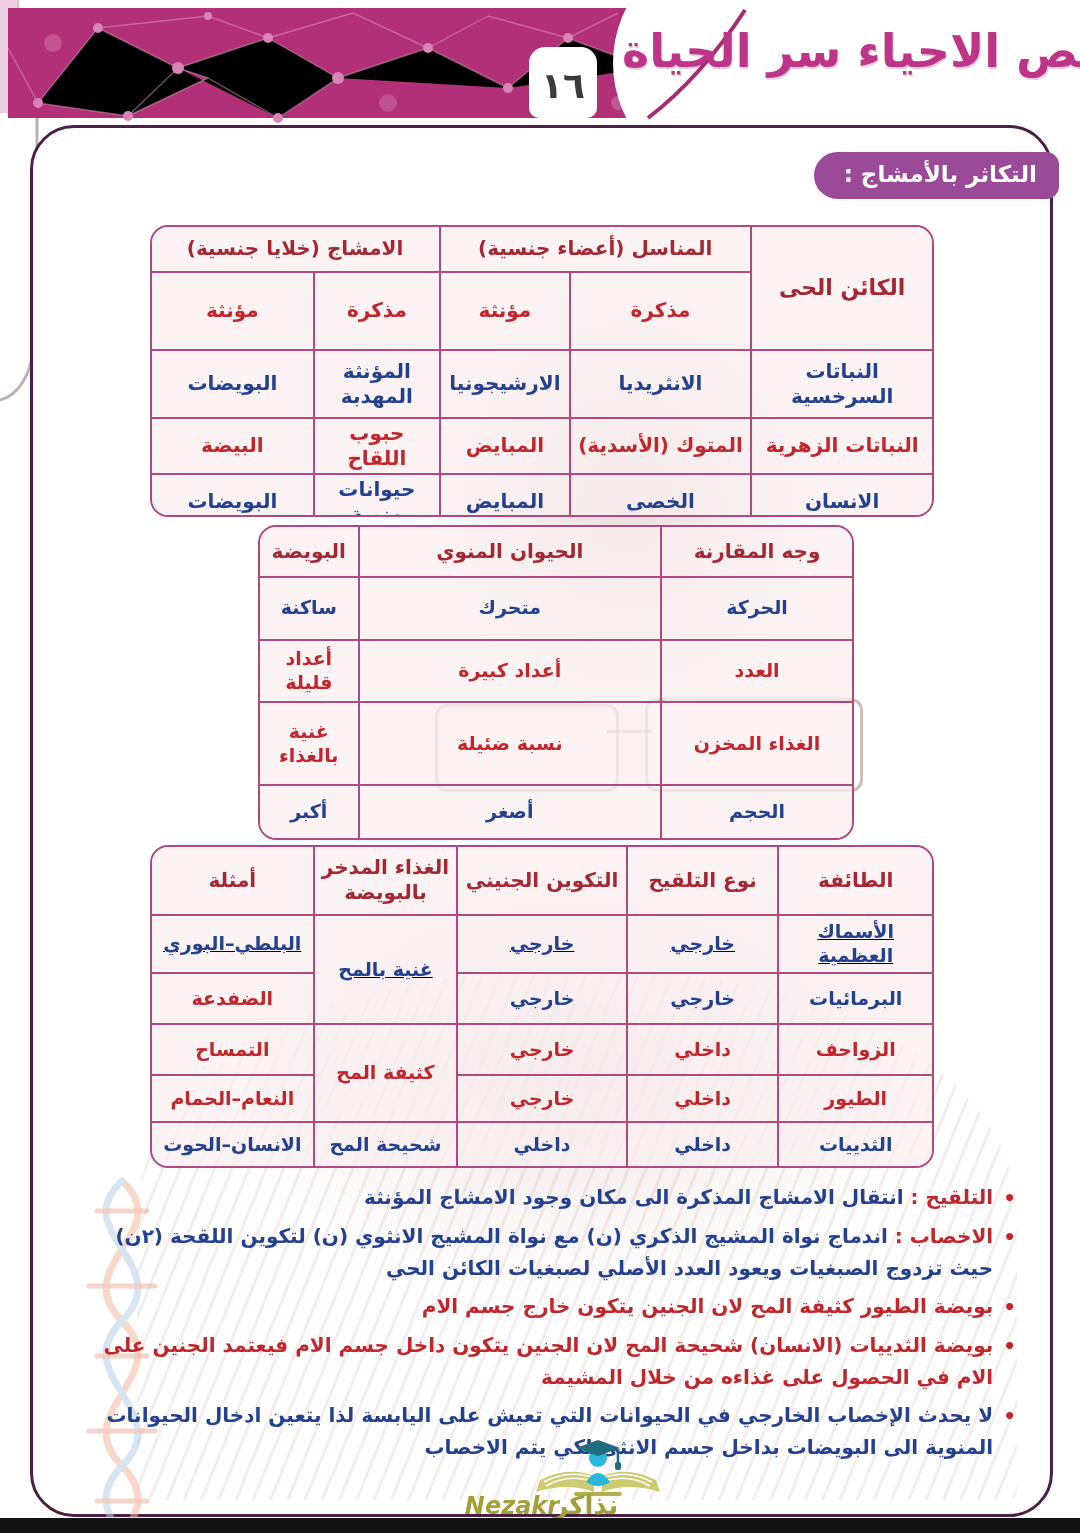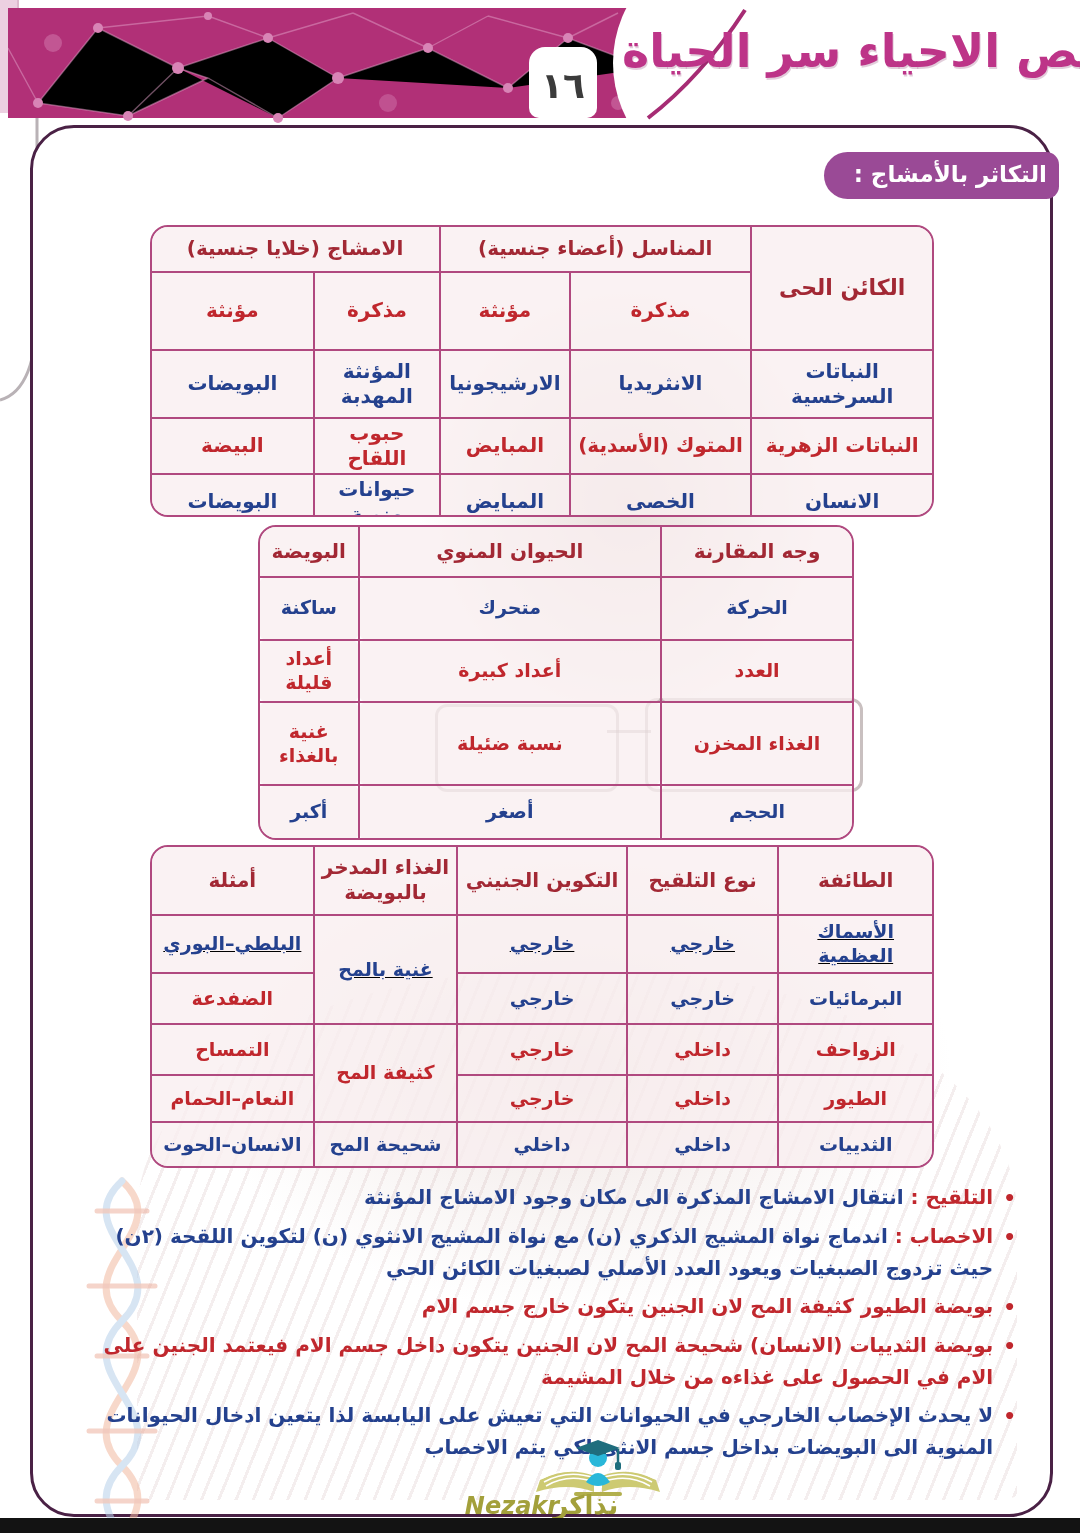--- a/index.html
+++ b/index.html
@@ -15,21 +15,21 @@
   .pagenum{font-size:36px;color:#3b3b3b;font-weight:bold;padding-top:6px;}
   .page-title{position:absolute;right:6px;top:24px;width:452px;text-align:center;z-index:3;
     font-size:46px;font-weight:bold;color:var(--title);letter-spacing:-2px;white-space:nowrap;
     text-shadow:1px 2px 0 rgba(125,30,90,.22);}
 
   
   .content{position:absolute;left:30px;top:125px;width:1017px;height:1386px;background:#fff;
     border:3px solid var(--box_border);border-radius:44px;z-index:2;}
 
   .badge{position:absolute;top:24px;right:-9px;z-index:6;background:var(--badge_bg);color:#fff;
-    font-size:23px;font-weight:bold;padding:9px 12px 12px 30px;border-radius:26px 14px 14px 26px;direction:rtl;}
+    font-size:23px;font-weight:bold;padding:9px 22px 12px 30px;border-radius:26px 14px 14px 26px;direction:rtl;}
 
   
   .wm{position:absolute;inset:14px;border-radius:36px;overflow:hidden;z-index:0;pointer-events:none;}
   .wm-head{position:absolute;left:290px;top:40px;width:580px;height:640px;
     background:radial-gradient(closest-side,rgba(214,191,185,.5),rgba(214,191,185,0) 72%);}
   .wm-shoulders{position:absolute;left:30px;top:610px;width:1000px;height:640px;
     background:radial-gradient(closest-side,rgba(222,202,197,.45),rgba(222,202,197,0) 75%);}
   .wm-suit{position:absolute;left:90px;top:830px;width:880px;height:540px;border-radius:45% 45% 0 0;
     background:repeating-linear-gradient(112deg,rgba(188,150,152,.16) 0 3px,rgba(0,0,0,0) 3px 16px);}
   .lens{position:absolute;border:3px solid rgba(112,90,90,.38);border-radius:12px;}

